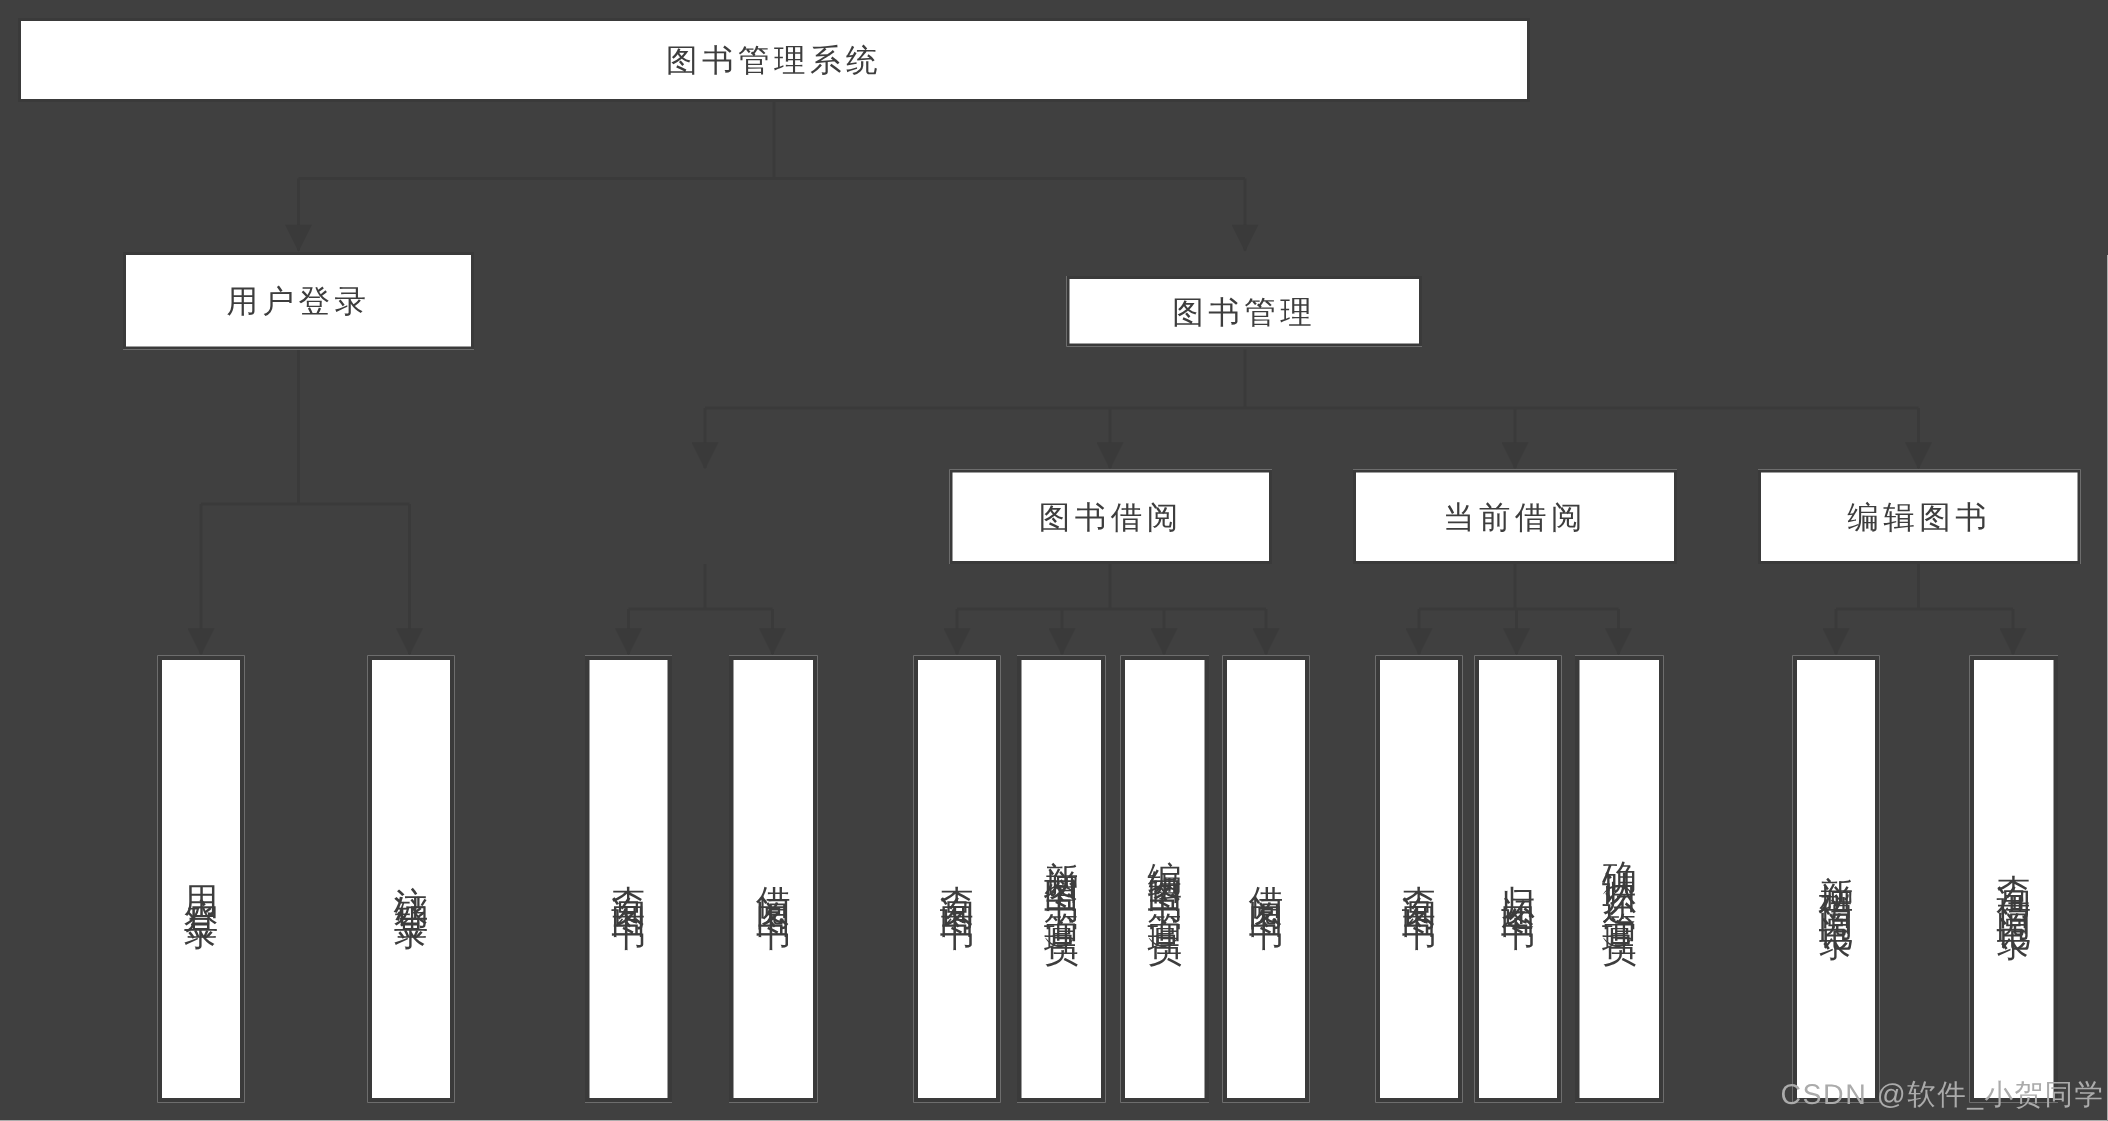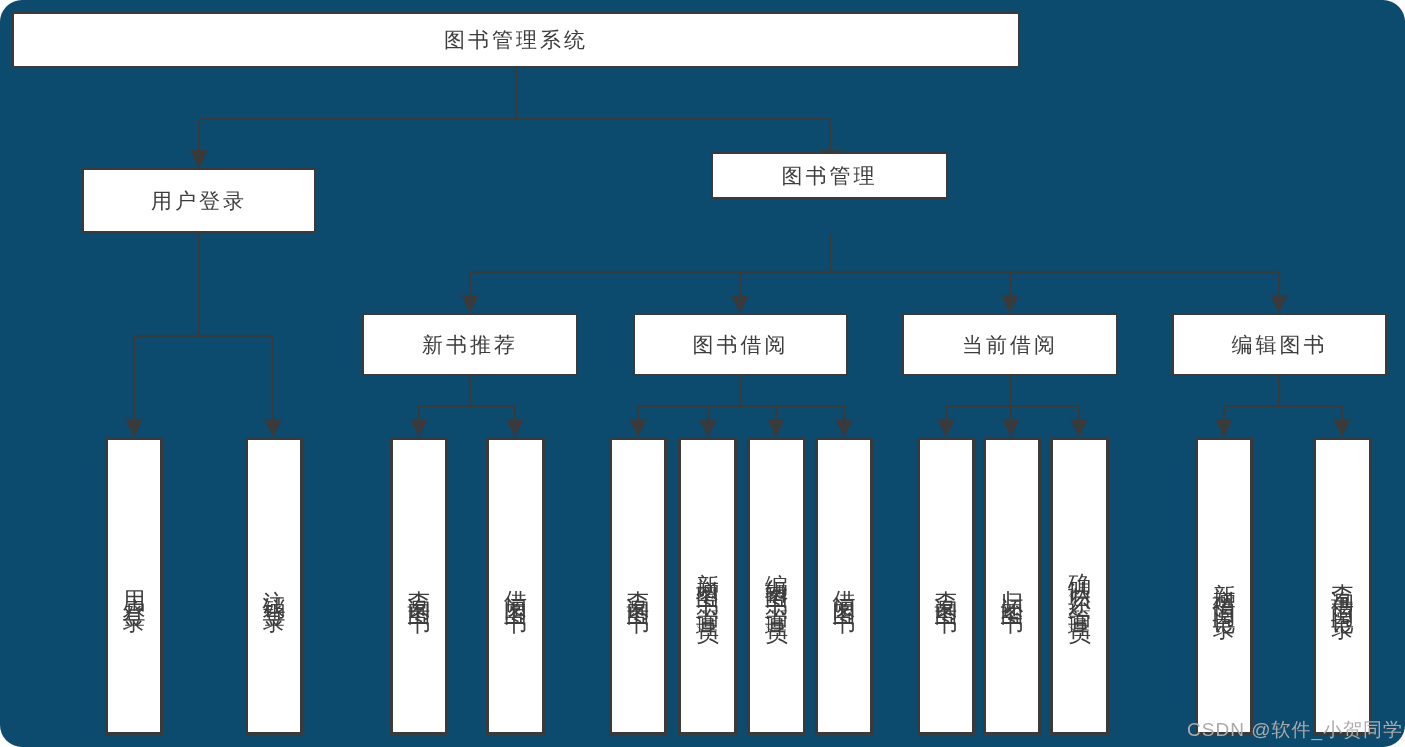--- a/index.html
+++ b/index.html
@@ -1,18 +1,18 @@
 <!DOCTYPE html>
 <html><head>
 <meta charset="utf-8">
 <style>
   html,body{margin:0;padding:0;background:#ffffff;}
   .canvas{
-    position:relative;width:1405px;height:747px;background:#0c4a6e;
-    font-family:"Liberation Sans","DejaVu Sans",sans-serif;color:#3d3d3d;overflow:hidden;border-radius:22px;
+    position:relative;width:1405px;height:747px;background:#404040;
+    font-family:"Liberation Sans","DejaVu Sans",sans-serif;color:#3d3d3d;overflow:hidden;
   }
   .wires{position:absolute;left:0;top:0;width:1405px;height:747px;}
   .node{
     position:absolute;box-sizing:border-box;background:#ffffff;
     border:2px solid #3a3a3a;display:flex;align-items:center;justify-content:center;
   }
   .h-node span{font-size:21px;letter-spacing:3px;white-space:nowrap;}
   .leaf{border-width:3px;}
   .leaf span{
     writing-mode:vertical-rl;text-orientation:mixed;
@@ -71,27 +71,24 @@
     </g>
   </svg>
 
   <div class="node h-node" style="left:12px;top:12px;width:1008px;height:56px">
     <span>图书管理系统</span>
   </div>
 
   <div class="node h-node" style="left:82px;top:168px;width:234px;height:65px">
     <span>用户登录</span>
   </div>
-  <div class="node h-node" style="left:711px;top:152px;width:237px;height:47px">
+  <div class="node h-node" style="left:711px;top:184px;width:237px;height:47px">
     <span>图书管理</span>
   </div>
 
-  <div class="node h-node" style="left:362px;top:313px;width:216px;height:63px">
-    <span>新书推荐</span>
-  </div>
   <div class="node h-node" style="left:902px;top:313px;width:216px;height:63px">
     <span>当前借阅</span>
   </div>
   <div class="node h-node" style="left:633px;top:313px;width:215px;height:63px">
     <span>图书借阅</span>
   </div>
   <div class="node h-node" style="left:1172px;top:313px;width:215px;height:63px">
     <span>编辑图书</span>
   </div>
 

